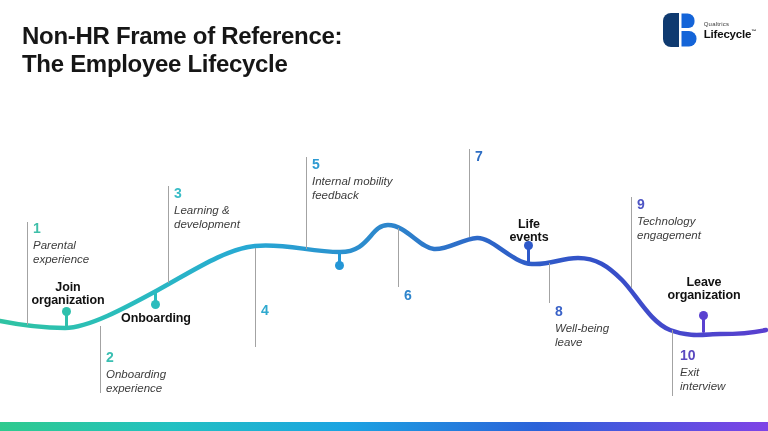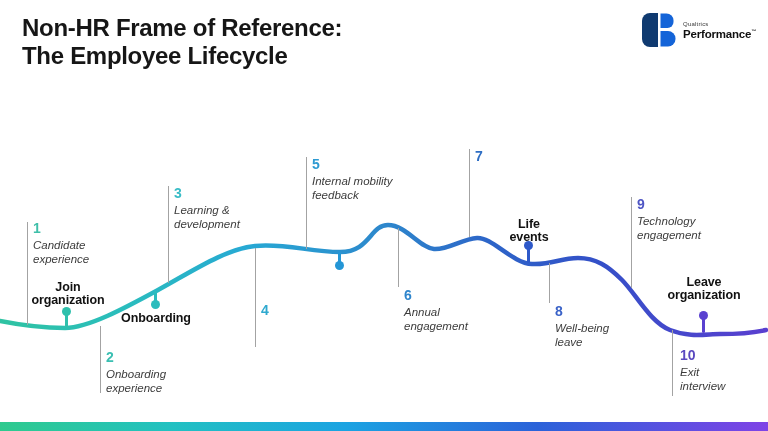--- a/index.html
+++ b/index.html
@@ -1,19 +1,19 @@
 <!DOCTYPE html>
 <html><head>
 <meta charset="utf-8">
 <style>
   * { margin:0; padding:0; box-sizing:border-box; }
   body { background:#e8e8e8; font-family:"Liberation Sans", sans-serif; }
   .slide { position:relative; width:768px; height:431px; background:#ffffff; overflow:hidden; }
 
-  .title { position:absolute; left:22px; top:14px; font-size:24px; font-weight:700;
+  .title { position:absolute; left:22px; top:22px; font-size:24px; font-weight:700;
            line-height:1.18; letter-spacing:-0.3px; color:#161616; white-space:pre-line; }
 
   .logo { position:absolute; top:13px; right:12px; display:flex; align-items:center; gap:7px; }
   .logo-icon { width:34px; height:34px; display:block; }
   .logo-text { display:flex; flex-direction:column; justify-content:center; }
   .logo-brand { font-size:6px; color:#3a3a3a; letter-spacing:0.2px; margin-bottom:1px; }
   .logo-product { font-size:11.5px; font-weight:700; color:#101010; letter-spacing:-0.2px; }
   .logo-product sup { font-size:5px; }
 
   svg.curve-layer { position:absolute; left:0; top:0; }
@@ -39,21 +39,21 @@
 The Employee Lifecycle</h1>
 
   <div class="logo">
     <svg class="logo-icon" viewBox="0 0 34 34">
       <path d="M8,0 h8 v34 h-8 a8,8 0 0 1 -8,-8 v-18 a8,8 0 0 1 8,-8 z" fill="#0f3a70"></path>
       <path d="M18.5,0.5 h6 a7,7 0 0 1 7,7 v1.5 a6,6 0 0 1 -6,6 h-7 z" fill="#1464d8"></path>
       <path d="M18.5,18 h7.5 a7.5,7.5 0 0 1 7.5,7.5 v0.5 a7.5,7.5 0 0 1 -7.5,7.5 h-7.5 z" fill="#1464d8"></path>
     </svg>
     <div class="logo-text">
       <span class="logo-brand">Qualtrics</span>
-      <span class="logo-product"><span>Performance</span><sup>™</sup></span>
+      <span class="logo-product"><span>Lifecycle</span><sup>™</sup></span>
     </div>
   </div>
 
   <svg class="curve-layer" width="768" height="431" viewBox="0 0 768 431">
     <defs>
       <linearGradient id="curveGrad" gradientUnits="userSpaceOnUse" x1="0" y1="0" x2="768" y2="0">
         <stop offset="0%" stop-color="#2fc3a2"></stop>
         <stop offset="16%" stop-color="#2abdbd"></stop>
         <stop offset="32%" stop-color="#27a9d4"></stop>
         <stop offset="50%" stop-color="#2d87cc"></stop>
@@ -92,21 +92,21 @@
   <div class="tick" style="left:255px; top:248px; height:99px;"></div>
   <div class="tick" style="left:306px; top:157px; height:92px;"></div>
   <div class="tick" style="left:398px; top:228px; height:59px;"></div>
   <div class="tick" style="left:469px; top:149px; height:88px;"></div>
   <div class="tick" style="left:549px; top:263px; height:40px;"></div>
   <div class="tick" style="left:631px; top:197px; height:91px;"></div>
   <div class="tick" style="left:672px; top:330px; height:66px;"></div>
 
   <div class="tp" style="left:33px; top:221px;">
     <div class="tp-num" style="color: rgb(63, 191, 169);">1</div>
-    <div class="tp-label">Candidate
+    <div class="tp-label">Parental
 experience</div>
   </div>
   <div class="tp" style="left:106px; top:350px;">
     <div class="tp-num" style="color: rgb(58, 191, 178);">2</div>
     <div class="tp-label">Onboarding
 experience</div>
   </div>
   <div class="tp" style="left:174px; top:186px;">
     <div class="tp-num" style="color: rgb(56, 188, 198);">3</div>
     <div class="tp-label">Learning &amp;
@@ -115,22 +115,20 @@
   <div class="tp" style="left:261px; top:303px;">
     <div class="tp-num" style="color: rgb(47, 169, 207);">4</div>
   </div>
   <div class="tp" style="left:312px; top:157px;">
     <div class="tp-num" style="color: rgb(45, 154, 210);">5</div>
     <div class="tp-label">Internal mobility
 feedback</div>
   </div>
   <div class="tp" style="left:404px; top:288px;">
     <div class="tp-num" style="color: rgb(46, 133, 204);">6</div>
-    <div class="tp-label">Annual
-engagement</div>
   </div>
   <div class="tp" style="left:475px; top:149px;">
     <div class="tp-num" style="color: rgb(46, 110, 196);">7</div>
   </div>
   <div class="tp" style="left:555px; top:304px;">
     <div class="tp-num" style="color: rgb(58, 98, 200);">8</div>
     <div class="tp-label">Well-being
 leave</div>
   </div>
   <div class="tp" style="left:637px; top:197px;">

